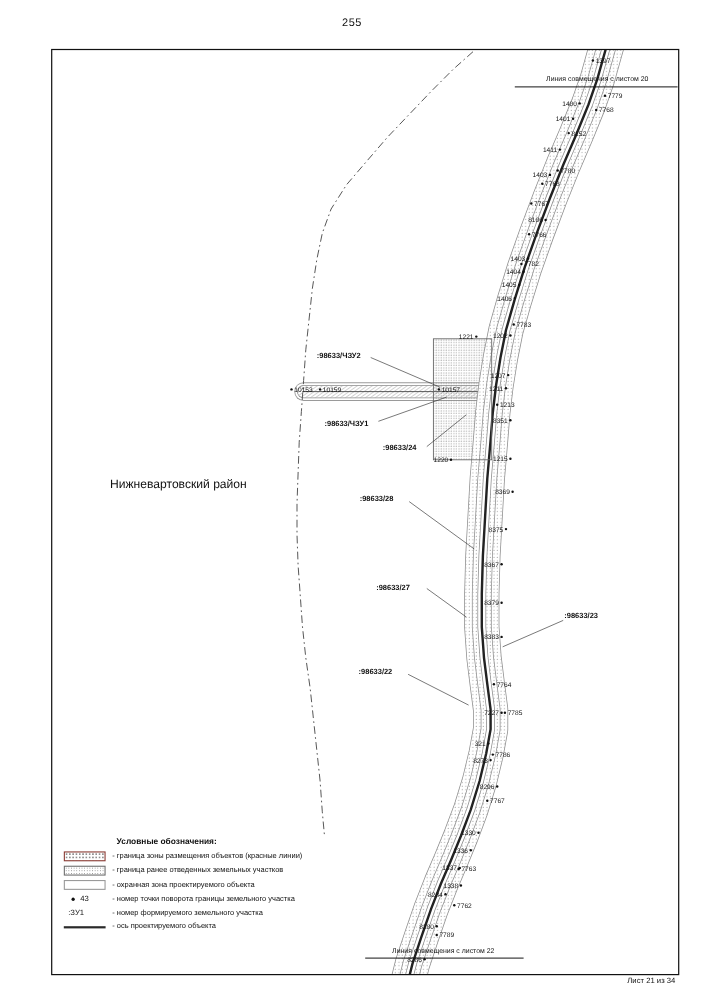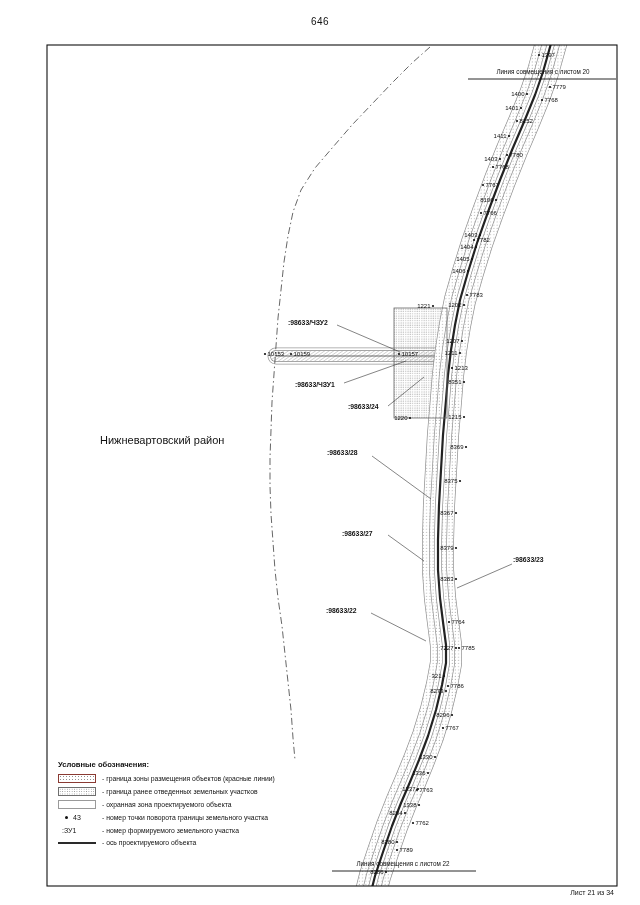--- a/index.html
+++ b/index.html
@@ -2,39 +2,39 @@
 <html><head>
 <meta charset="utf-8">
 <style>
   html,body{margin:0;padding:0;}
   body{width:640px;height:905px;position:relative;background:#fff;font-family:"Liberation Sans",sans-serif;color:#111;overflow:hidden;}
   #page{position:absolute;inset:0;}
   svg text{font-family:"Liberation Sans",sans-serif;fill:#111;}
   .page-number{position:absolute;top:16px;left:0;right:0;text-align:center;font-size:10px;letter-spacing:.5px;}
   .sheet-label{position:absolute;top:889px;left:540px;width:74px;text-align:right;font-size:7px;}
   .legend{position:absolute;left:58px;top:760px;width:280px;}
-  .legend-title{font-size:7.6px;font-weight:bold;margin-bottom:5px;}
+  .legend-title{font-size:7.6px;font-weight:bold;margin-bottom:5px;margin-left:48px;}
   .lg-row{display:flex;align-items:center;margin-bottom:4px;}
   .sw{width:38px;height:9px;flex:0 0 38px;margin-right:6px;box-sizing:border-box;}
   .sw-zone{border:1px solid #8a3a32;background-image:radial-gradient(circle,#8f8f8f 0.6px,transparent 0.75px);background-size:3px 3px;}
   .sw-allocated{border:1px solid #6e6e6e;background-image:radial-gradient(circle,#8a8a8a 0.6px,transparent 0.75px);background-size:2.4px 2.4px;}
   .sw-guard{border:1px solid #9a9a9a;background:#fff;}
   .sw-point{border:none;display:flex;align-items:center;background:none;}
   .pt-dot{width:3px;height:3px;border-radius:50%;background:#111;margin:0 5px 0 7px;flex:0 0 3px;}
   .sw-sym{font-size:7px;}
   .sw-parcel{border:none;background:none;font-size:7px;display:flex;align-items:center;padding-left:4px;}
   .sw-axis{border:none;background:none;height:0;border-top:2.6px solid #2a2a2a;}
   .lg-text{font-size:6.8px;white-space:nowrap;}
 </style>
 </head>
 <body>
 
 <div id="page">
 
-  <div class="page-number">646</div>
+  <div class="page-number">255</div>
 
   <svg id="map-svg" width="640" height="905" viewBox="0 0 640 905">
     <defs>
       <pattern id="dots" width="3.2" height="3.2" patternUnits="userSpaceOnUse">
         <circle cx="1" cy="1" r="0.5" fill="#8f8f8f"></circle>
       </pattern>
       <pattern id="dotsDense" width="2.3" height="2.3" patternUnits="userSpaceOnUse">
         <circle cx="0.9" cy="0.9" r="0.5" fill="#8a8a8a"></circle>
       </pattern>
       <pattern id="hatch" width="2.6" height="2.6" patternUnits="userSpaceOnUse" patternTransform="rotate(55)">

